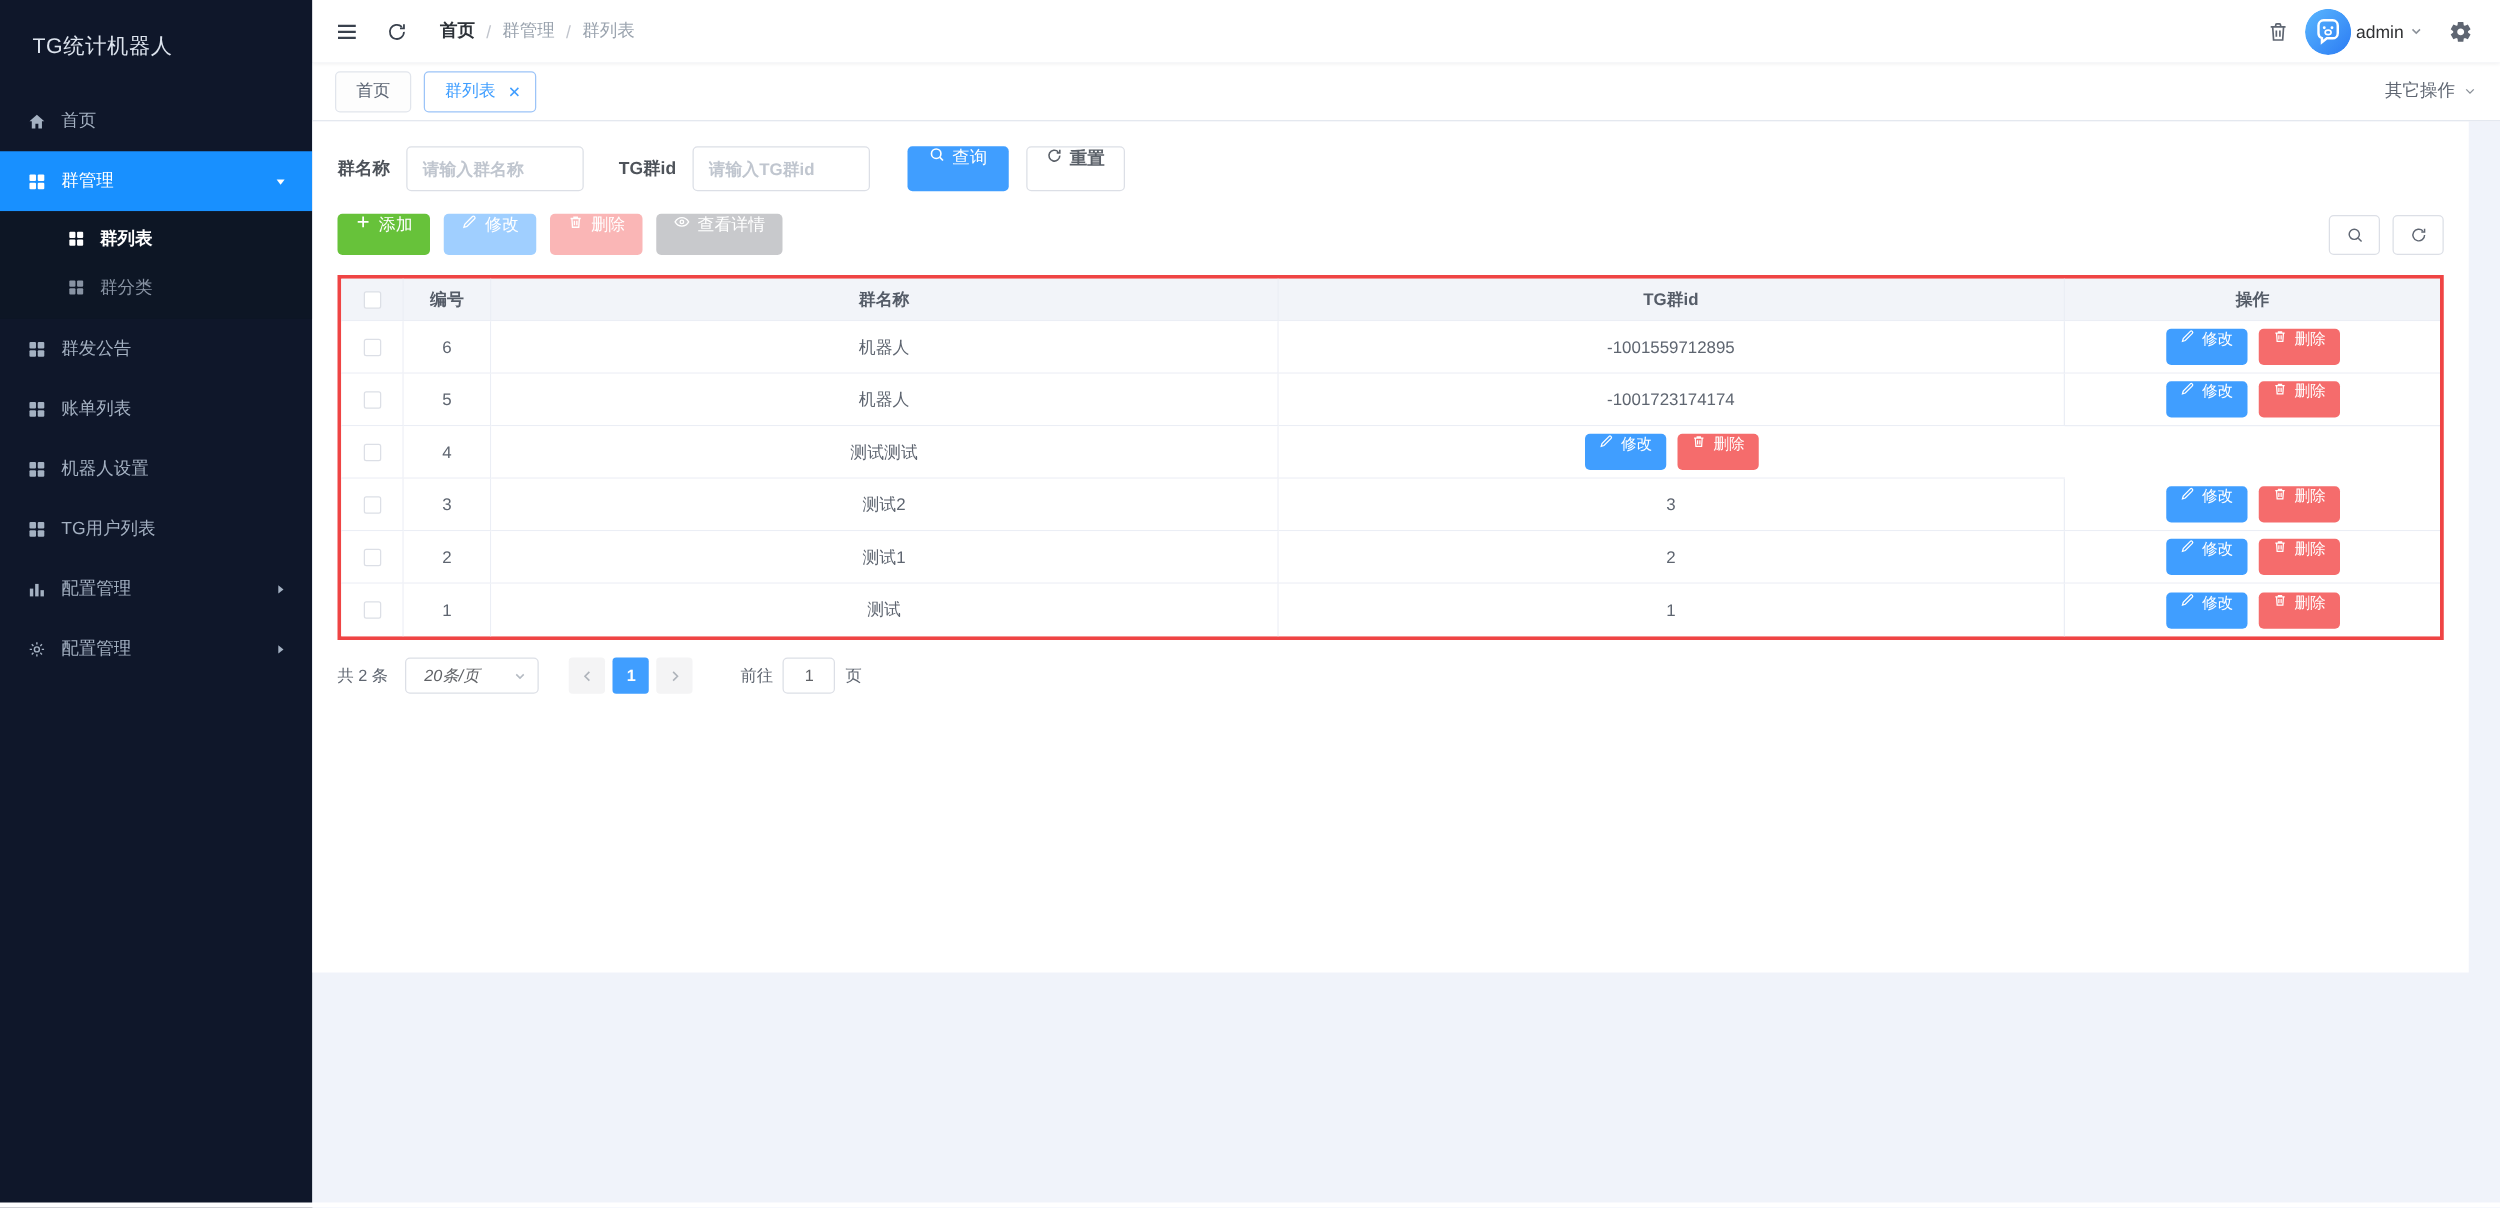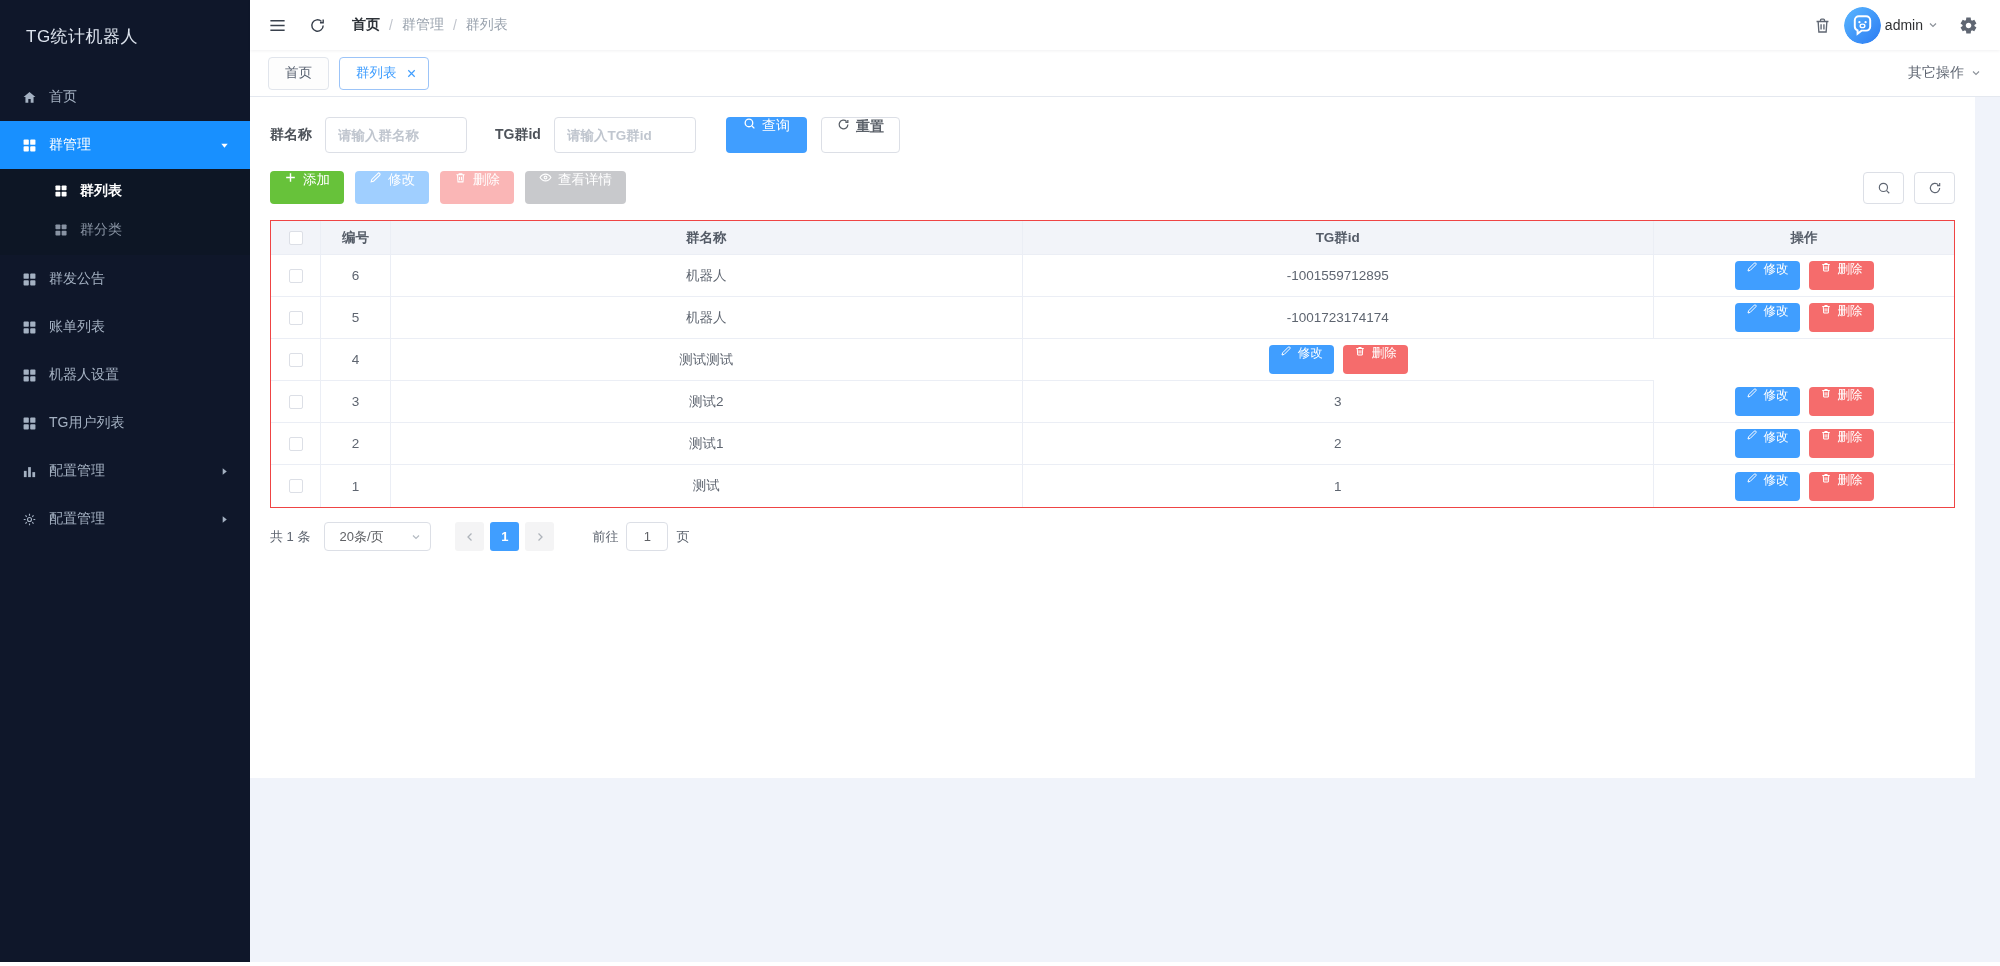--- a/index.html
+++ b/index.html
@@ -71,41 +71,41 @@
   .btn-op { height:33px; padding:0 14px; color:#fff; font-size:13.5px; margin-right:11px; }
   .btn-add { background:#67c23a; }
   .btn-edit-dis { background:#a0cfff; cursor:not-allowed; }
   .btn-del-dis { background:#fab6b6; cursor:not-allowed; }
   .btn-detail-dis { background:#c8c9cc; cursor:not-allowed; }
   .tool-right { margin-left:auto; display:flex; gap:10px; }
   .icon-btn { width:41px; height:32px; background:#fff; border:1px solid #dcdfe6; border-radius:4px;
               display:flex; align-items:center; justify-content:center; color:#5f6672; cursor:pointer; }
   .icon-btn svg { width:14px; height:14px; }
 
-  .table { border:1px solid #ef4444; margin:0 6px; }
+  .table { border:3px solid #ef4444; margin:0 6px; }
   .t-head, .t-row { display:grid; grid-template-columns:50px 70px 1fr 1fr 300px; }
   .t-head { background:#f2f4f9; }
   .t-head .cell { height:34px; font-size:13.5px; color:#555c68; font-weight:bold; }
   .cell { display:flex; align-items:center; justify-content:center;
           border-right:1px solid #ebeef5; border-bottom:1px solid #ebeef5;
           font-size:13.5px; color:#5e6570; }
   .cell:last-child { border-right:none; }
   .t-row .cell { height:42px; background:#fff; }
   .t-row:last-child .cell { border-bottom:none; }
   .checkbox { width:14px; height:14px; border:1px solid #dcdfe6; border-radius:2px; background:#fff; cursor:pointer; }
   .btn-mini { height:29px; padding:0 11px; font-size:12.5px; color:#fff; }
   .btn-mini .b-icon { width:12px; height:12px; }
   .btn-row-edit { background:#409eff; margin-right:9px; }
   .btn-row-del { background:#f56c6c; }
 
   .pagination { display:flex; align-items:center; margin:14px 0 0 6px; font-size:13px; color:#5e6570; }
   .pg-total { margin-right:14px; }
   .pg-size { width:107px; height:29px; border:1px solid #dcdfe6; border-radius:4px; display:flex;
              align-items:center; justify-content:space-between; padding:0 8px 0 14px; cursor:pointer;
-             color:#606266; }
+             color:#606266;font-style:italic; }
   .pg-size .chev { color:#b4bac2; }
   .pg-btn { width:29px; height:29px; border-radius:3px; background:#f4f4f5; display:flex;
             align-items:center; justify-content:center; color:#aeb3ba; cursor:pointer; }
   .pg-btn svg { width:12px; height:12px; }
   .pg-prev { margin-left:24px; }
   .pg-page { width:29px; height:29px; border-radius:3px; background:#409eff; color:#fff;
              display:flex; align-items:center; justify-content:center; font-weight:bold;
              margin:0 6px; cursor:pointer; }
   .pg-goto { margin-left:38px; margin-right:8px; }
   .pg-input { width:42px; height:29px; border:1px solid #dcdfe6; border-radius:4px; text-align:center;
@@ -579,21 +579,21 @@
                       <path d="M4.5 7h15M9.5 7V5h5v2M6.5 7l.9 13h9.2l.9-13M10.2 10.5v6.5M13.8 10.5v6.5"></path>
                     </svg>
                   </span>
                 <span>删除</span>
               </button>
             </div>
           </div>
         </div>
 
         <div class="pagination">
-          <span class="pg-total">共 1 条</span>
+          <span class="pg-total">共 2 条</span>
           <span class="pg-size">
             <span>20条/页</span>
             <span class="chev">
               <svg viewBox="0 0 24 24" fill="none" stroke="currentColor" stroke-width="2.4">
                   <path d="M6 9l6 6 6-6"></path>
                 </svg>
             </span>
           </span>
           <span class="pg-btn pg-prev">
             <svg viewBox="0 0 24 24" fill="none" stroke="currentColor" stroke-width="2.6">

